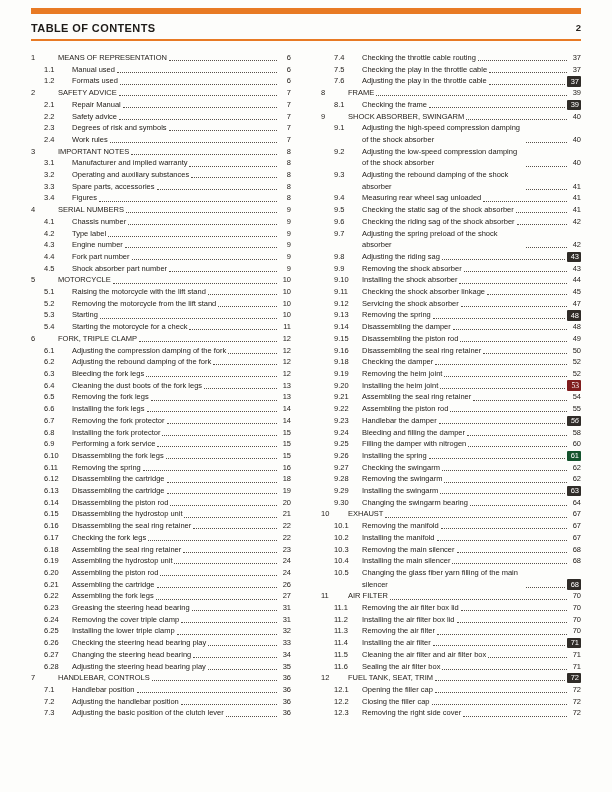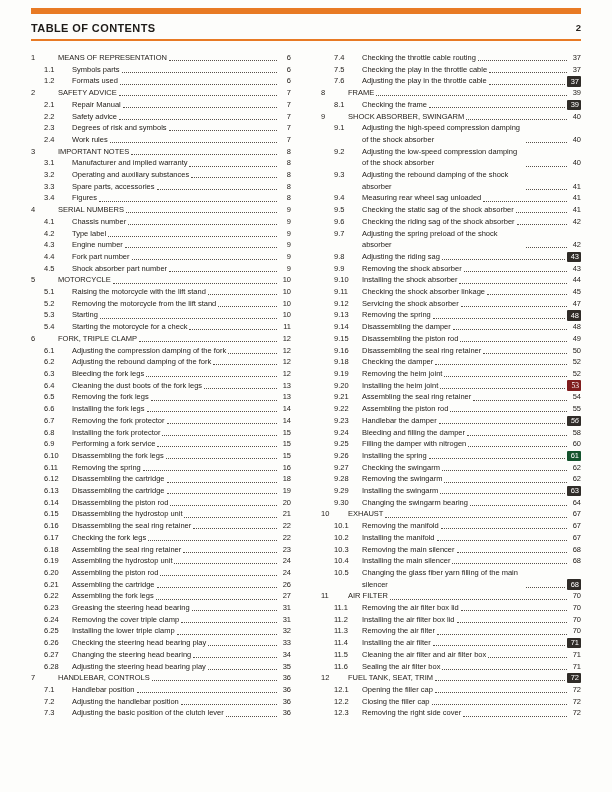--- a/index.html
+++ b/index.html
@@ -59,21 +59,21 @@
   <div class="cols">
     <div class="col" id="col-left">
         <div class="toc-row chapter">
           <span class="num">1</span>
           <span class="title-text">MEANS OF REPRESENTATION</span>
           <span class="dots"></span>
           <span class="pg">6</span>
         </div>
         <div class="toc-row section">
           <span class="num">1.1</span>
-          <span class="title-text">Symbols parts</span>
+          <span class="title-text">Manual used</span>
           <span class="dots"></span>
           <span class="pg">6</span>
         </div>
         <div class="toc-row section">
           <span class="num">1.2</span>
           <span class="title-text">Formats used</span>
           <span class="dots"></span>
           <span class="pg">6</span>
         </div>
         <div class="toc-row chapter">

